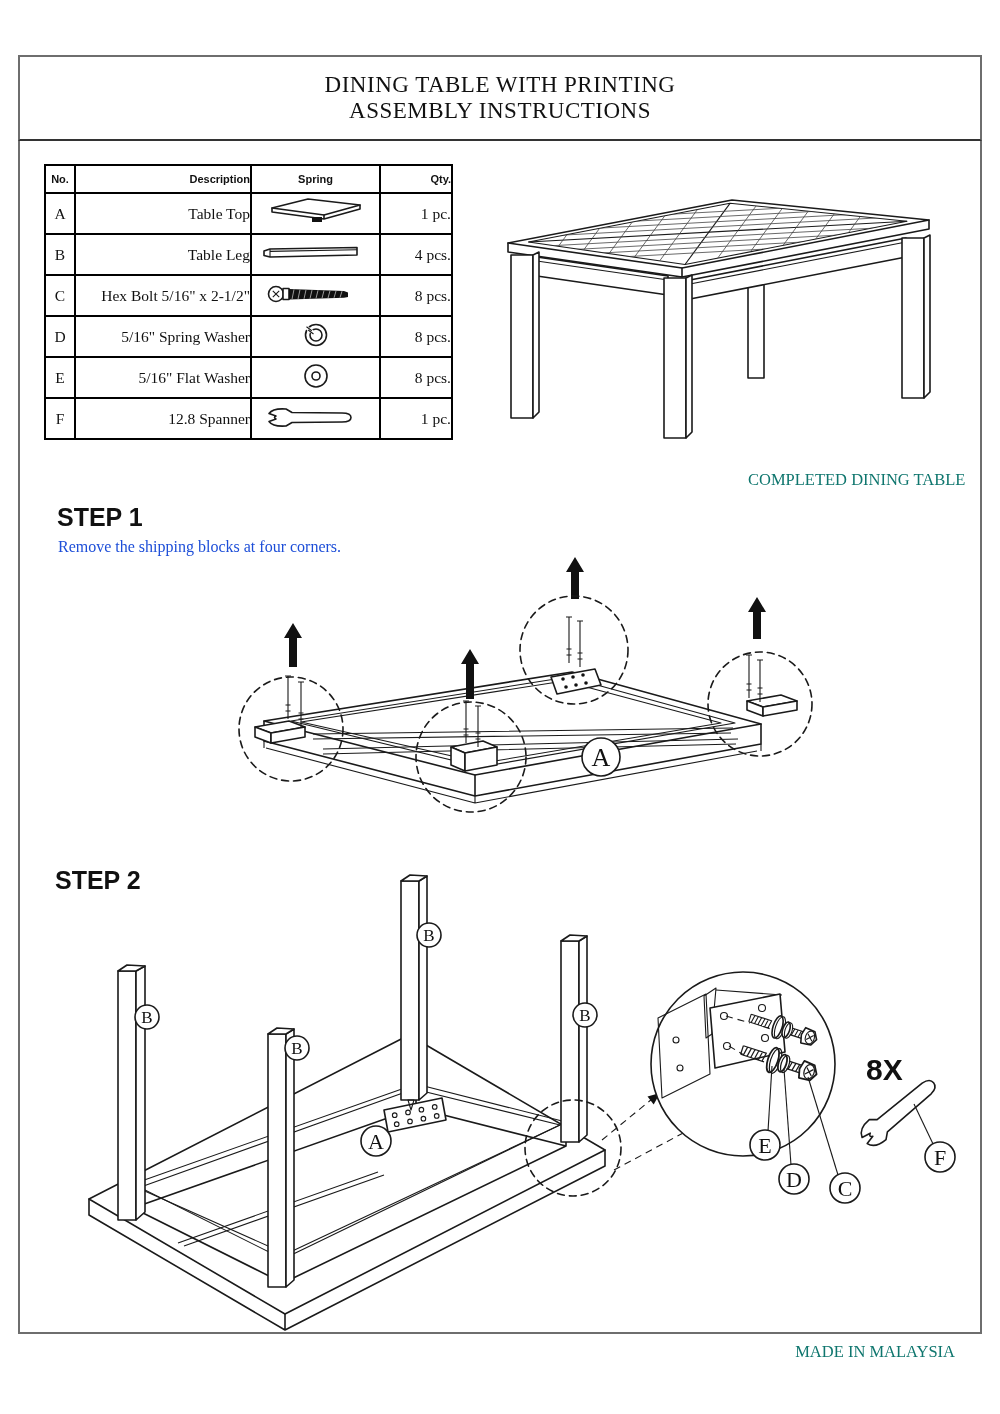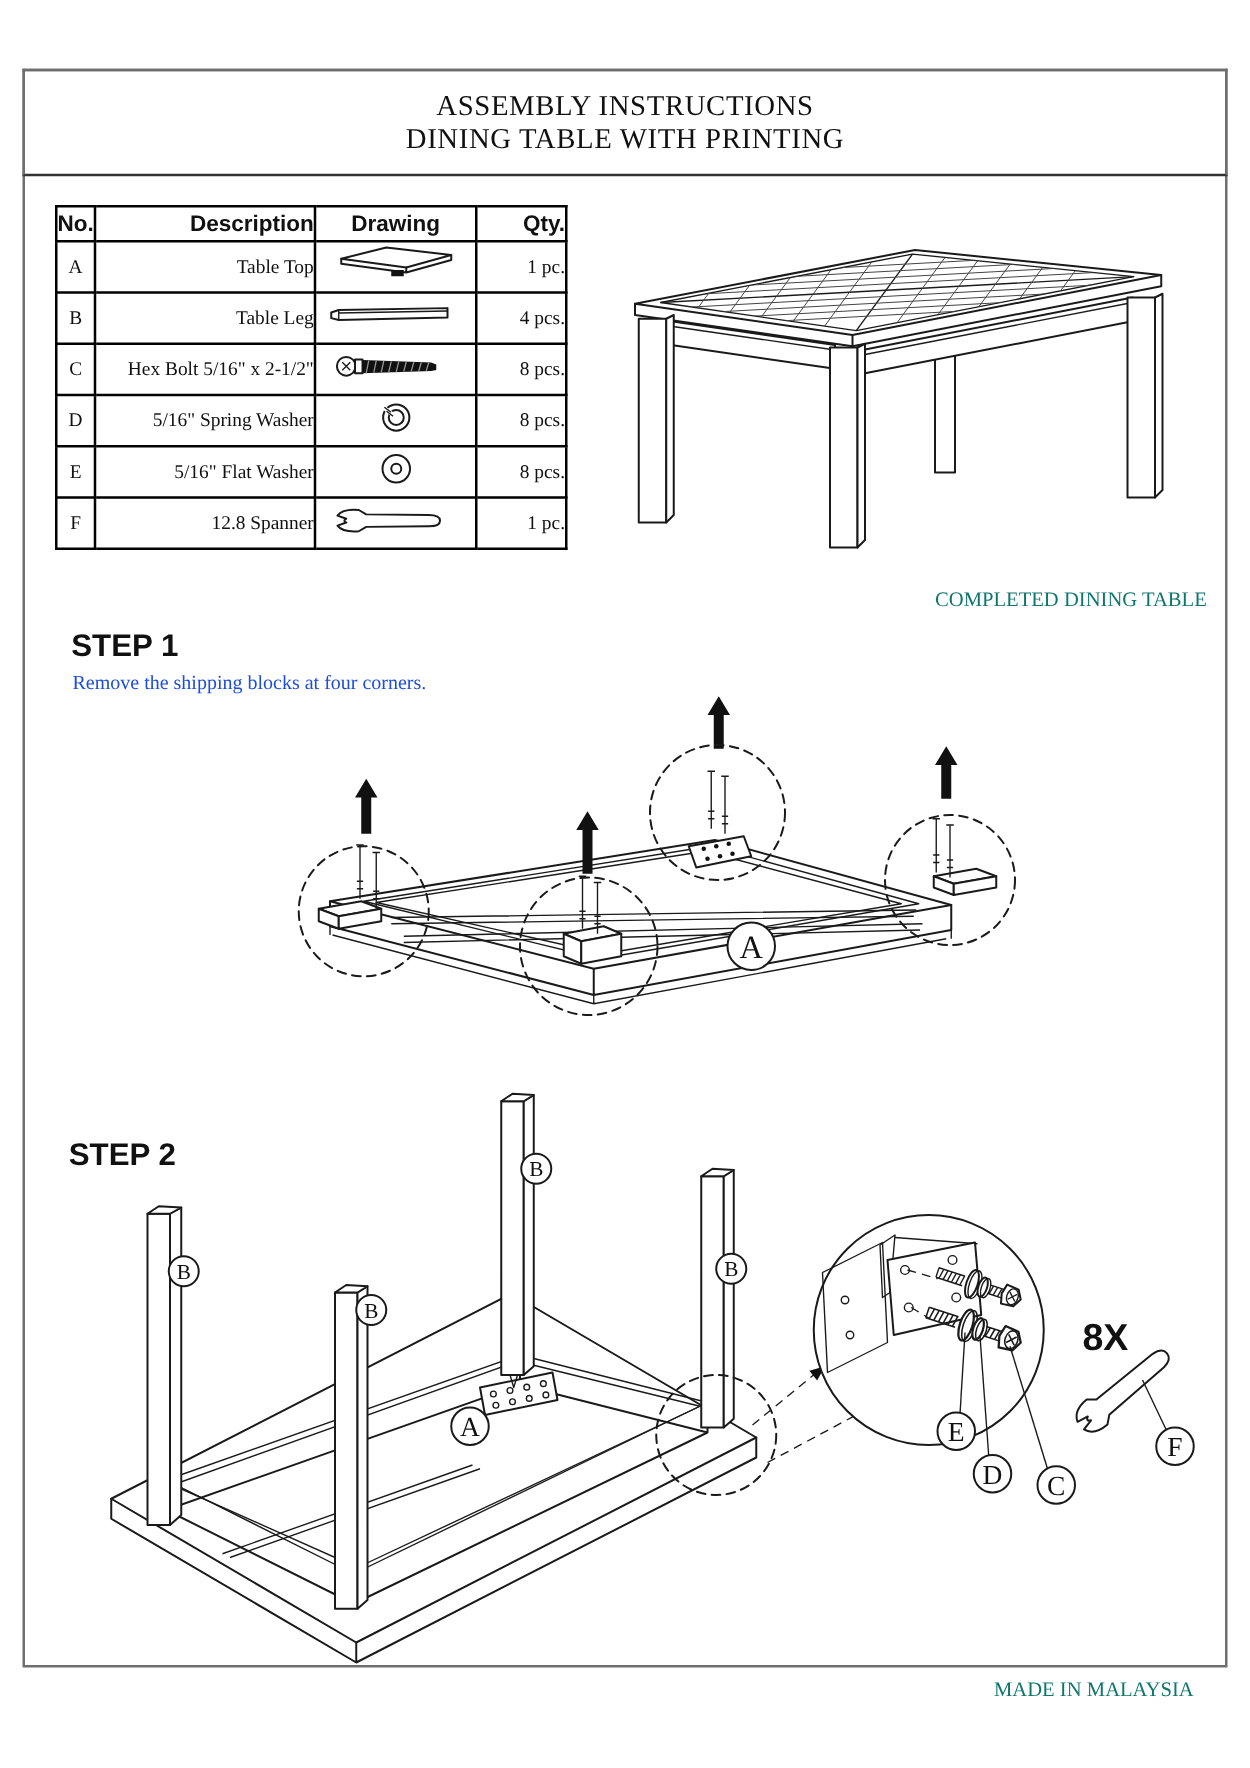--- a/index.html
+++ b/index.html
@@ -3,21 +3,21 @@
 <meta charset="utf-8">
 <style>
   html,body{margin:0;padding:0;background:#fff;}
   .page{position:relative;width:1000px;height:1414px;background:#fff;font-family:"Liberation Serif",serif;color:#111;overflow:hidden;}
   .abs{position:absolute;}
   .outer-box{left:18px;top:55px;width:960px;height:1275px;border:2px solid #6e6e6e;}
   .title-box{left:18px;top:55px;width:960px;height:82px;border:2px solid #6e6e6e;border-bottom:2px solid #333;display:flex;flex-direction:column;align-items:center;justify-content:center;}
   .title-line{font-family:"Liberation Serif",serif;font-size:23px;line-height:26px;letter-spacing:0.5px;color:#111;}
   table.parts{border-collapse:collapse;table-layout:fixed;font-size:15.5px;}
   table.parts td,table.parts th{border:2px solid #000;padding:0;vertical-align:middle;overflow:hidden;}
-  table.parts th{font-family:"Liberation Sans",sans-serif;font-size:18px;font-weight:bold;height:26px;}
+  table.parts th{font-family:"Liberation Sans",sans-serif;font-size:11px;font-weight:bold;height:26px;}
   table.parts td{height:39px;font-family:"Liberation Serif",serif;}
   .c-no{width:28px;text-align:center;}
   .c-desc{width:174px;text-align:right;}
   td.c-desc{padding-left:10px;}
   th.c-desc{text-align:right;padding-left:12px;}
   .c-draw{width:127px;text-align:center;}
   .c-qty{width:70px;text-align:right;}
   .step-head{font-family:"Liberation Sans",sans-serif;font-weight:bold;font-size:25px;color:#111;}
   .serif-text{font-family:"Liberation Serif",serif;font-size:16px;color:#1d4ed8;}
   .caption{font-family:"Liberation Serif",serif;font-size:16.5px;color:#0f766e;}
@@ -31,30 +31,30 @@
   svg text.mult{font-family:"Liberation Sans",sans-serif;font-weight:bold;fill:#111;}
 </style>
 </head>
 <body>
 
 <div class="page">
 
   <div class="abs outer-box"></div>
 
   <div class="abs title-box">
+    <div class="title-line">DINING TABLE WITH PRINTING</div>
     <div class="title-line">ASSEMBLY INSTRUCTIONS</div>
-    <div class="title-line">DINING TABLE WITH PRINTING</div>
   </div>
 
   <table class="parts abs" style="left:44px;top:164px;">
     <tbody>
         <tr>
       <th class="c-no">No.</th>
       <th class="c-desc">Description</th>
-      <th class="c-draw" style="text-align:center;">Drawing</th>
+      <th class="c-draw" style="text-align:center;">Spring</th>
       <th class="c-qty" style="text-align:right;margin-left:41px;">Qty.</th>
     </tr>
     <tr>
       <td class="c-no">A</td>
       <td class="c-desc">Table Top</td>
       <td class="c-draw">
         <svg width="120" height="34" viewBox="0 0 120 34">
           <polygon class="fw" points="16,13 52,4 104,10 68,20"></polygon>
           <path class="ln" d="M16,13 L16,17 L68,24 L104,14 L104,10 M68,20 L68,24"></path>
           <rect class="blk" x="56" y="22" width="10" height="5"></rect>
@@ -250,21 +250,21 @@
     <circle class="ln dash" cx="238" cy="206" r="55"></circle>
     <circle class="ln dash" cx="341" cy="99" r="54"></circle>
     <circle class="ln dash" cx="527" cy="153" r="52"></circle>
 
     <g>
       <circle class="fw" cx="368" cy="206" r="19"></circle>
       <text class="cl" x="368" y="215" font-size="26">A</text>
     </g>
   </svg>
 
-  <div class="abs step-head" style="left:55px;top:910px;text-align:center;">STEP 2</div>
+  <div class="abs step-head" style="left:55px;top:866px;text-align:center;">STEP 2</div>
 
   <svg class="abs" style="left:58px;top:858px;" width="930" height="475" viewBox="0 0 930 475">
     <defs>
       <g id="bolt-asm">
         <path class="th" d="M0,-4 L0,4 M0,-4 L22,-4 M0,4 L22,4 M4,-4 L2.5,4 M7.5,-4 L6,4 M11,-4 L9.5,4 M14.5,-4 L13,4 M18,-4 L16.5,4 M21.5,-4 L20,4"></path>
         <ellipse class="fw" cx="29" cy="0" rx="4.5" ry="11.5"></ellipse>
         <ellipse class="th" cx="31.5" cy="0" rx="4.5" ry="11.5"></ellipse>
         <ellipse class="fw" cx="38" cy="0" rx="3.5" ry="8"></ellipse>
         <ellipse class="th" cx="40.5" cy="0" rx="3.5" ry="8"></ellipse>
         <path class="th" d="M43,-3.5 L56,-3.5 M43,3.5 L56,3.5 M46,-3.5 L44.5,3.5 M49.5,-3.5 L48,3.5 M53,-3.5 L51.5,3.5"></path>

